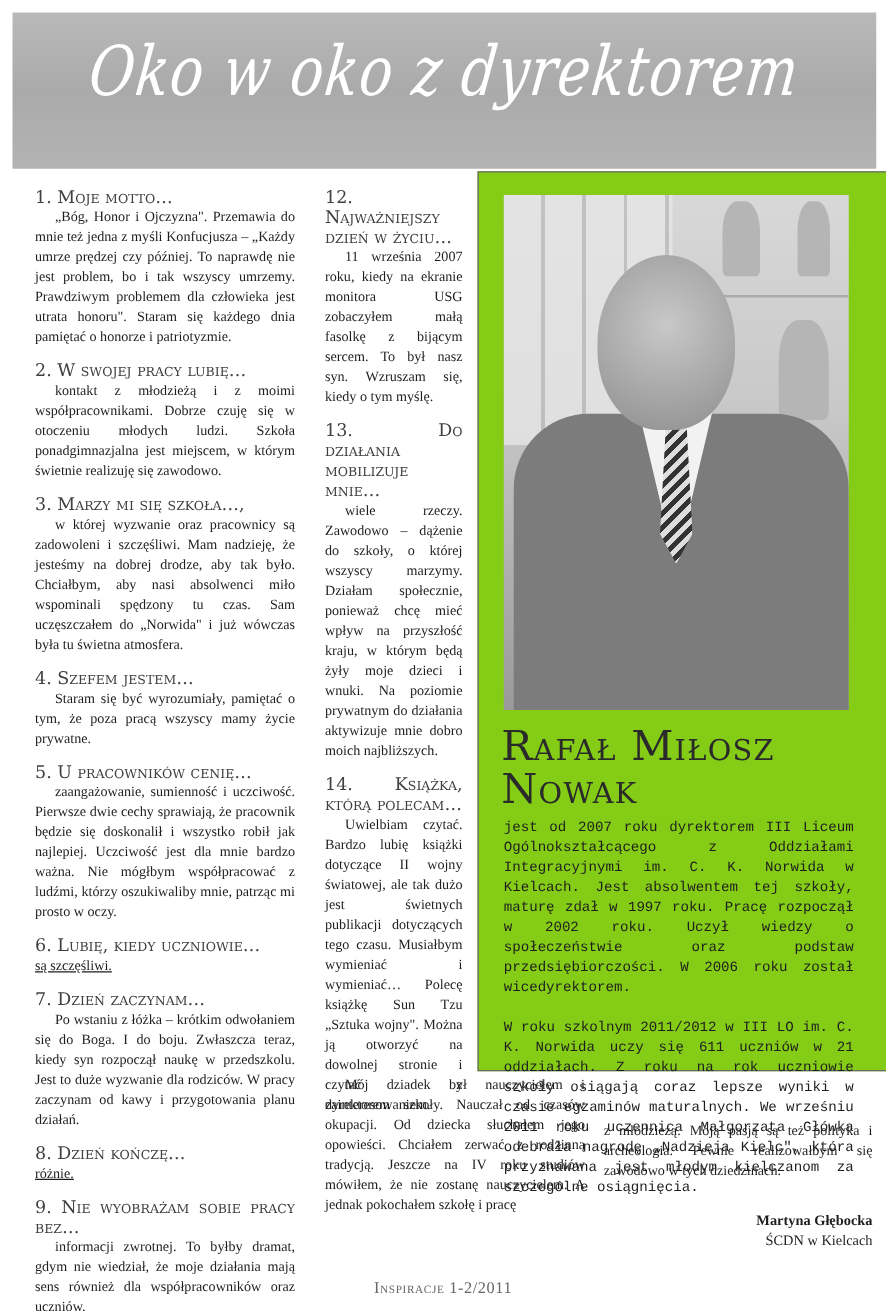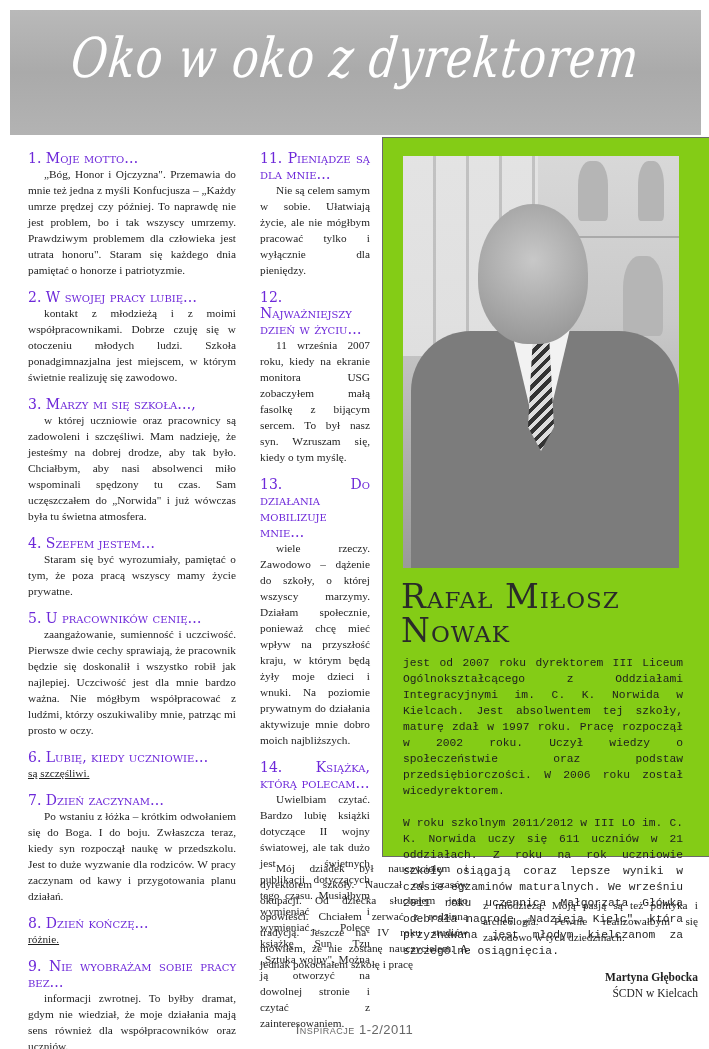--- a/index.html
+++ b/index.html
@@ -18,21 +18,21 @@
     color: #ffffff; letter-spacing: 1px; transform: scaleY(1.25) skewX(-8deg);
   }
   .col { position: absolute; font-size: 11.3px; line-height: 16px; text-align: justify; }
   .col1 { left: 28px; top: 150px; width: 208px; }
   .col2 { left: 260px; top: 150px; width: 110px; }
   .col3 { left: 260px; top: 860px; width: 208px; }
   .col4 { left: 483px; top: 897px; width: 215px; }
   .sec { margin-bottom: 11px; }
   .sec h3 {
     margin: 0; font-family: "DejaVu Serif", serif; font-weight: normal;
-    font-size: 14px; line-height: 16px; font-variant: small-caps; color: #6d28d9;
+    font-size: 14px; line-height: 16px; font-variant: small-caps; color: #404040;
   }
   .col2 .sec h3 { padding-left: 0; }
   .sec p { margin: 0; text-indent: 16px; }
   .sec p.noindent { text-indent: 0; text-decoration: underline; }
   .box {
     position: absolute; left: 382px; top: 137px; width: 316px; height: 718px;
     border: 1.5px solid #6a6a6a; background: #84cc16; padding-left: 44px;
   }
   .photo {
     position: absolute; left: 20px; top: 18px; width: 276px; height: 412px;
@@ -55,42 +55,42 @@
   .name {
     position: absolute; left: 18px; top: 442px; font-family: "DejaVu Serif", serif;
     font-variant: small-caps; font-size: 33px; line-height: 34px; color: #2a2a2a; letter-spacing: 1px;
   }
   .bio { position: absolute; left: 20px; top: 517px; width: 280px; font-size: 11.3px; line-height: 16px; text-align: justify; }
   .bio p { margin: 0 0 16px 0; font-family: Liberation Mono, monospace; }
   .sig { text-align: right; margin-top: 24px; font-size: 11.5px; line-height: 16px; }
   .sig .author { font-weight: bold; }
   .footer {
     position: absolute; left: 0; right: 0; top: 1022px; text-align: center;
-    font-family: Liberation Sans, sans-serif; font-variant: small-caps; font-size: 13px; color: #666; letter-spacing: .5px;
+    font-family: Liberation Serif, serif; font-variant: small-caps; font-size: 13px; color: #666; letter-spacing: .5px;
   }
 </style>
 </head>
 <body>
 
 <div class="banner">
   <div class="banner-title">Oko w oko z dyrektorem</div>
 </div>
 
 <div class="col col1">
   <div class="sec">
       <h3>1. Moje motto…</h3>
       <p>„Bóg, Honor i Ojczyzna". Przemawia do mnie też jedna z myśli Konfucjusza – „Każdy umrze prędzej czy później. To naprawdę nie jest problem, bo i tak wszyscy umrzemy. Prawdziwym problemem dla człowieka jest utrata honoru". Staram się każdego dnia pamiętać o honorze i patriotyzmie.</p>
     </div>
   <div class="sec">
       <h3>2. W swojej pracy lubię…</h3>
       <p>kontakt z młodzieżą i z moimi współpracownikami. Dobrze czuję się w otoczeniu młodych ludzi. Szkoła ponadgimnazjalna jest miejscem, w którym świetnie realizuję się zawodowo.</p>
     </div>
   <div class="sec">
       <h3>3. Marzy mi się szkoła…,</h3>
-      <p>w której uczniowie oraz pracownicy są zadowoleni i szczęśliwi. Mam nadzieję, że jesteśmy na dobrej drodze, aby tak było. Chciałbym, aby nasi absolwenci miło wspominali spędzony tu czas. Sam uczęszczałem do „Norwida" i już wówczas była tu świetna atmosfera.</p>
+      <p>w której wyzwanie oraz pracownicy są zadowoleni i szczęśliwi. Mam nadzieję, że jesteśmy na dobrej drodze, aby tak było. Chciałbym, aby nasi absolwenci miło wspominali spędzony tu czas. Sam uczęszczałem do „Norwida" i już wówczas była tu świetna atmosfera.</p>
     </div>
   <div class="sec">
       <h3>4. Szefem jestem…</h3>
       <p>Staram się być wyrozumiały, pamiętać o tym, że poza pracą wszyscy mamy życie prywatne.</p>
     </div>
   <div class="sec">
       <h3>5. U pracowników cenię…</h3>
       <p>zaangażowanie, sumienność i uczciwość. Pierwsze dwie cechy sprawiają, że pracownik będzie się doskonalił i wszystko robił jak najlepiej. Uczciwość jest dla mnie bardzo ważna. Nie mógłbym współpracować z ludźmi, którzy oszukiwaliby mnie, patrząc mi prosto w oczy.</p>
     </div>
   <div class="sec">
@@ -106,24 +106,20 @@
       <p class="noindent">różnie.</p>
     </div>
   <div class="sec">
       <h3>9. Nie wyobrażam sobie pracy bez…</h3>
       <p>informacji zwrotnej. To byłby dramat, gdym nie wiedział, że moje działania mają sens również dla współpracowników oraz uczniów.</p>
     </div>
 
 </div>
 
 <div class="col col2">
-  <div class="sec">
-      <h3>11. Pieniądze są dla mnie…</h3>
-      <p>Nie są celem samym w sobie. Ułatwiają życie, ale nie mógłbym pracować tylko i wyłącznie dla pieniędzy.</p>
-    </div>
   <div class="sec">
       <h3>12. Najważniejszy dzień w życiu…</h3>
       <p>11 września 2007 roku, kiedy na ekranie monitora USG zobaczyłem małą fasolkę z bijącym sercem. To był nasz syn. Wzruszam się, kiedy o tym myślę.</p>
     </div>
   <div class="sec">
       <h3>13. Do działania mobilizuje mnie…</h3>
       <p>wiele rzeczy. Zawodowo – dążenie do szkoły, o której wszyscy marzymy. Działam społecznie, ponieważ chcę mieć wpływ na przyszłość kraju, w którym będą żyły moje dzieci i wnuki. Na poziomie prywatnym do działania aktywizuje mnie dobro moich najbliższych.</p>
     </div>
   <div class="sec">
       <h3>14. Książka, którą polecam…</h3>

